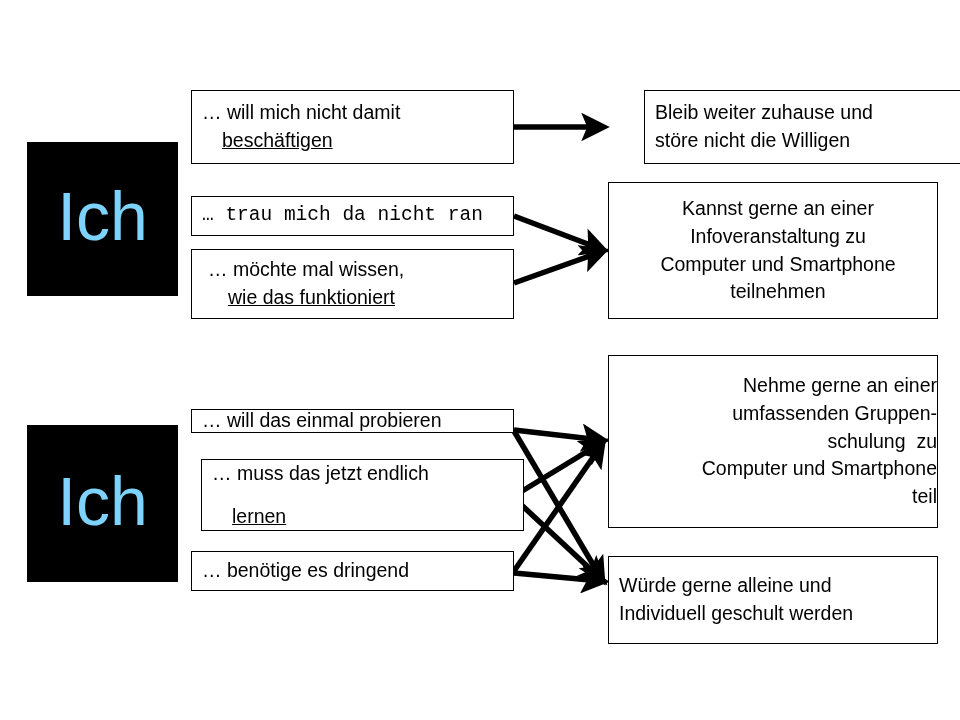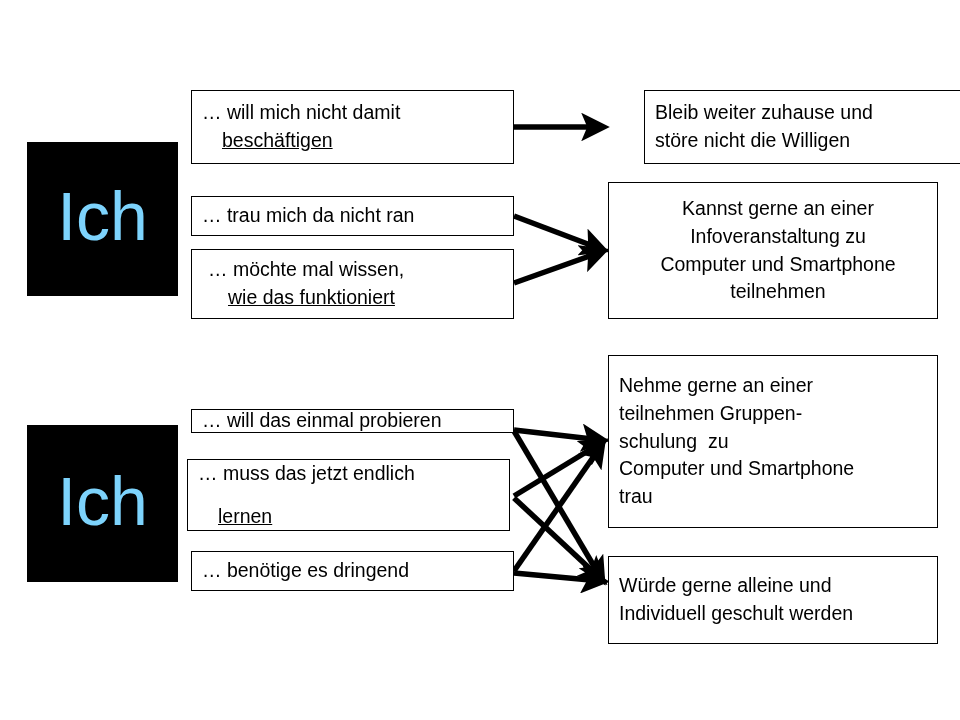--- a/index.html
+++ b/index.html
@@ -93,21 +93,21 @@
 
   <div class="ich-block" style="left:27px; top:142px; width:151px; height:154px;">
     <span>Ich</span>
   </div>
 
   <div class="stmt-box" style="left:191px; top:90px; width:323px; height:74px;">
     <span class="line">… will mich nicht damit</span>
     <span class="line indent">beschäftigen</span>
   </div>
 
-  <div class="stmt-box" style="left:191px; top:196px; width:323px; height:40px;">
+  <div class="stmt-box" style="left:191px; top:196px; width:323px; height:40px;font-family:Liberation Mono, monospace;">
     <span class="line">… trau mich da nicht ran</span>
   </div>
 
   <div class="stmt-box" style="left:191px; top:249px; width:323px; height:70px;padding-left:16px;">
     <span class="line">… möchte mal wissen,</span>
     <span class="line indent">wie das funktioniert</span>
   </div>
 
   <div class="stmt-box" style="left:608px; top:90px; width:330px; height:74px;margin-left:36px;">
     <span class="line">Bleib weiter zuhause und</span>
@@ -122,35 +122,35 @@
   </div>
 
   <div class="ich-block" style="left:27px; top:425px; width:151px; height:157px;">
     <span>Ich</span>
   </div>
 
   <div class="stmt-box" style="left:191px; top:409px; width:323px; height:24px;">
     <span class="line">… will das einmal probieren</span>
   </div>
 
-  <div class="stmt-box" style="left:187px; top:459px; width:323px; height:72px;gap:15px;">
+  <div class="stmt-box" style="left:201px; top:459px; width:323px; height:72px;gap:15px;">
     <span class="line">… muss das jetzt endlich</span>
     <span class="line indent">lernen</span>
   </div>
 
   <div class="stmt-box" style="left:191px; top:551px; width:323px; height:40px;">
     <span class="line">… benötige es dringend</span>
   </div>
 
-  <div class="stmt-box" style="left:608px; top:355px; width:330px; height:173px;">
+  <div class="stmt-box" style="left:608px; top:355px; width:330px; height:173px;text-align:right;">
     <span class="line">Nehme gerne an einer</span>
-    <span class="line">teilnehmen Gruppen-</span>
+    <span class="line">umfassenden Gruppen-</span>
     <span class="line">schulung  zu</span>
     <span class="line">Computer und Smartphone</span>
-    <span class="line">trau</span>
+    <span class="line">teil</span>
   </div>
 
   <div class="stmt-box" style="left:608px; top:556px; width:330px; height:88px;">
     <span class="line">Würde gerne alleine und</span>
     <span class="line">Individuell geschult werden</span>
   </div>
 
 </div>
 
 </body></html>

